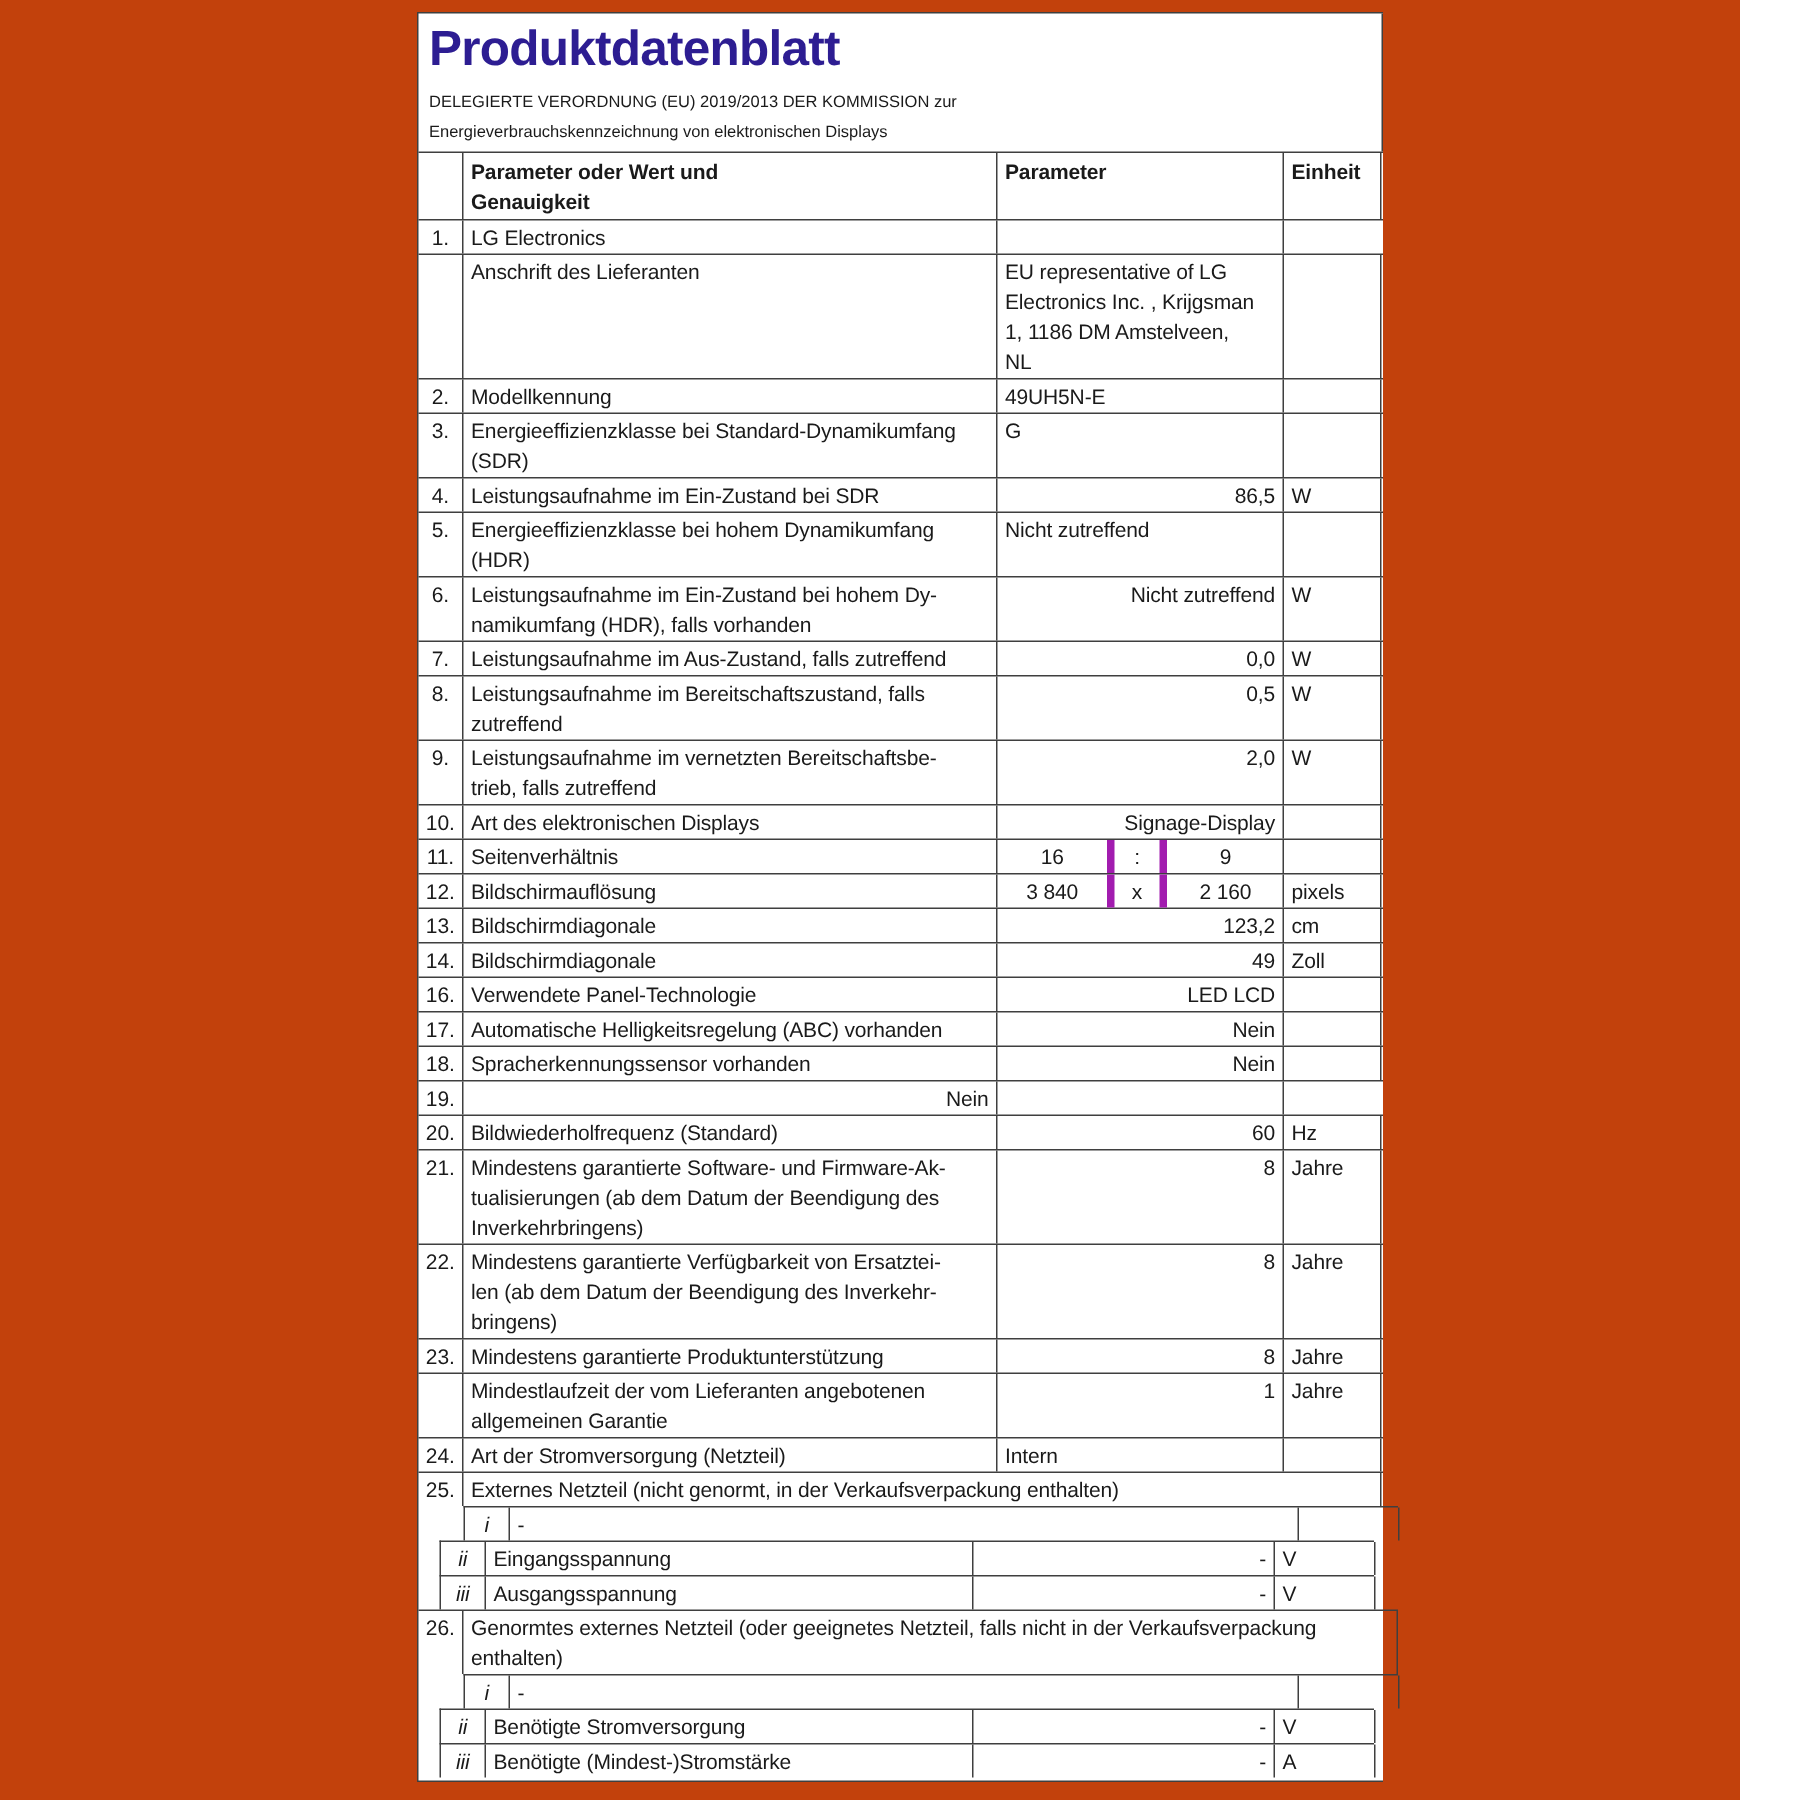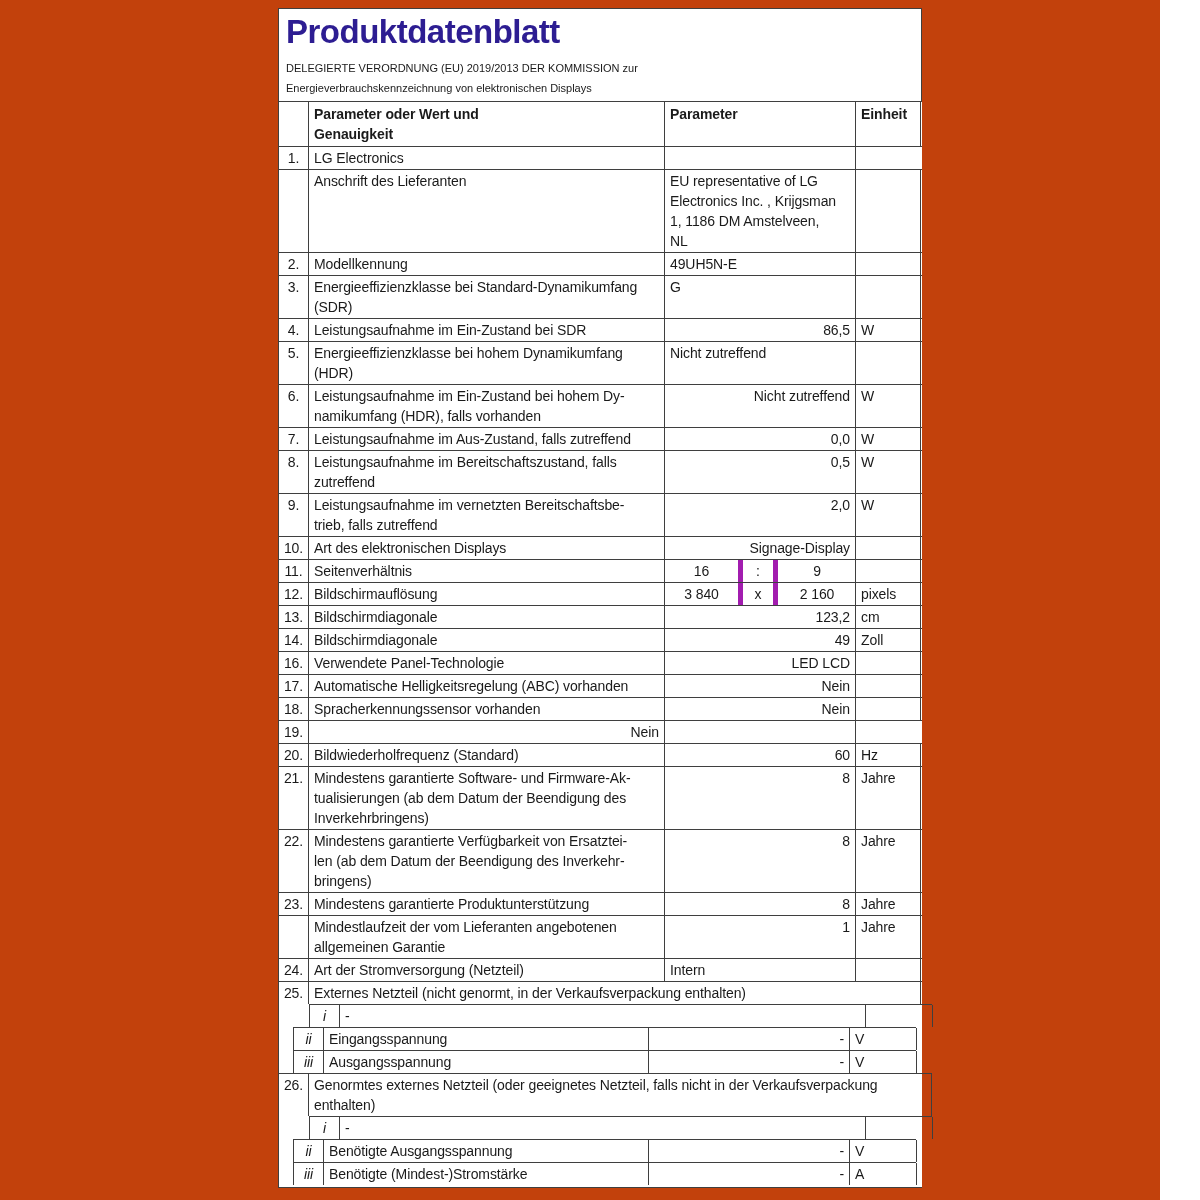--- a/index.html
+++ b/index.html
@@ -237,21 +237,21 @@
             <div class="cell merged">Genormtes externes Netzteil (oder geeignetes Netzteil, falls nicht in der Verkaufsverpackung
 enthalten)</div>
           </div>
           <div class="row row-subm">
             <div class="cell roman">i</div>
             <div class="cell merged">-</div>
             <div class="cell unit"></div>
           </div>
           <div class="row row-sub">
             <div class="cell roman">ii</div>
-            <div class="cell">Benötigte Ausgangsspannung</div>
+            <div class="cell">Benötigte Stromversorgung</div>
             <div class="cell val-right">-</div>
             <div class="cell unit">V</div>
           </div>
           <div class="row row-sub">
             <div class="cell roman">iii</div>
             <div class="cell">Benötigte (Mindest-)Stromstärke</div>
             <div class="cell val-right">-</div>
             <div class="cell unit">A</div>
           </div>
         </div>

